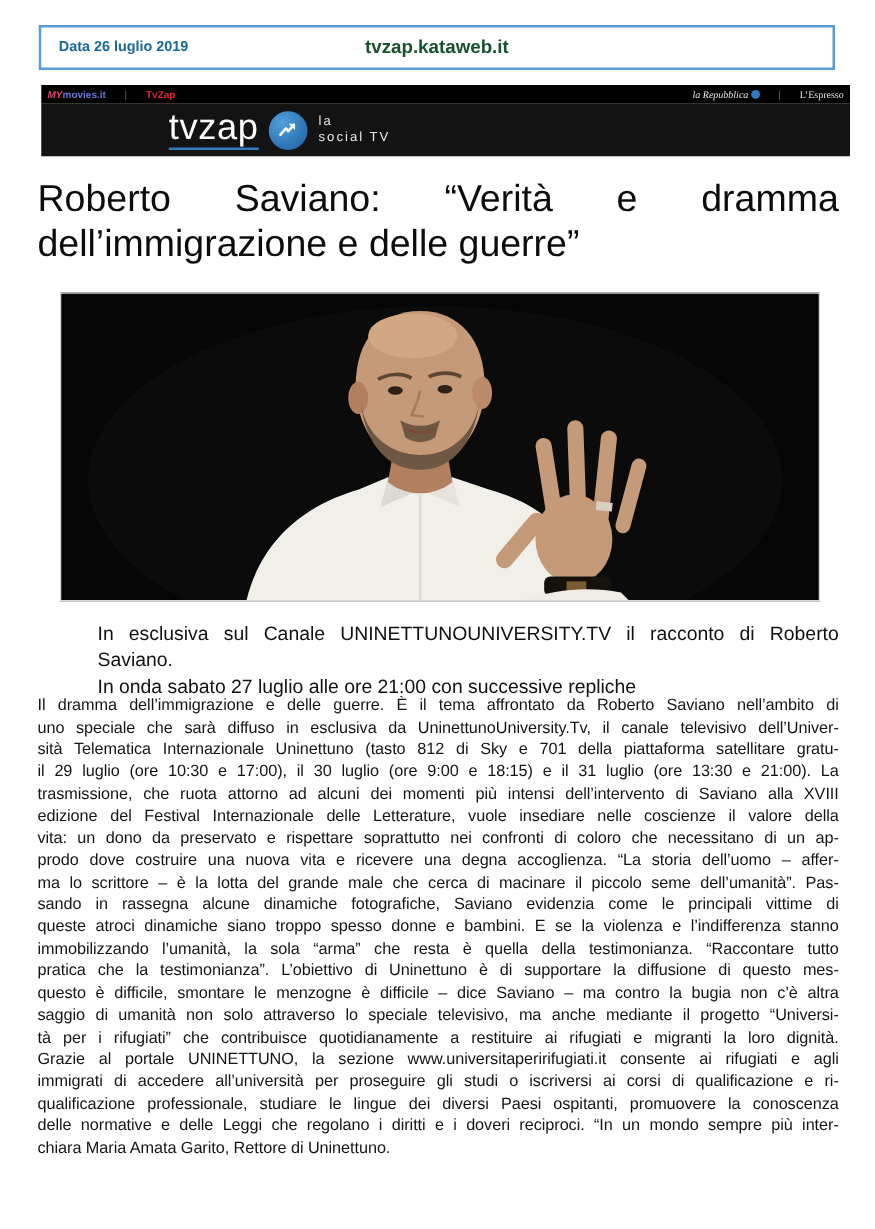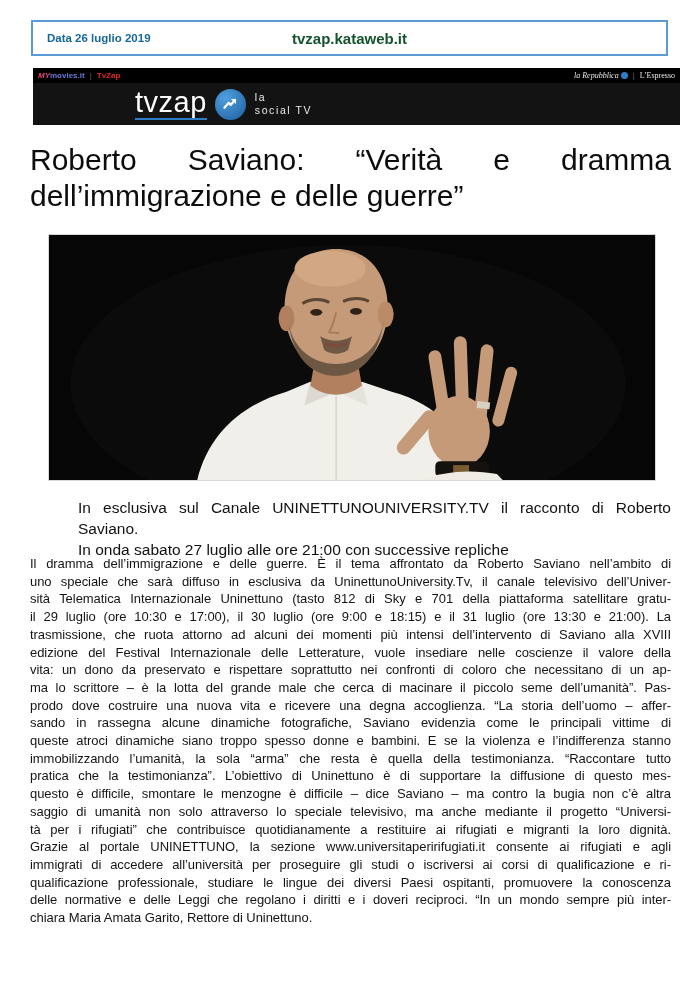--- a/index.html
+++ b/index.html
@@ -23,21 +23,21 @@
     position:absolute; left:0; right:0; top:50%; transform:translateY(-50%);
     text-align:center; font-size:15px; font-weight:bold; color:#14532d;
   }
 
   
   .banner{ position:absolute; left:33px; top:68px; width:647px; }
   .banner-strip{
     height:15px; background:#000; display:flex; align-items:center;
     justify-content:space-between; padding:0 5px; font-size:8px; line-height:15px;
   }
-  .strip-group{ display:flex; align-items:center; gap:5px; white-space:nowrap; }
+  .strip-group{ display:flex; align-items:center; gap:15px; white-space:nowrap; }
   .strip-sep{ color:#666; font-size:8px; }
   .mymovies .my{ color:#e5407e; font-weight:bold; font-style:italic; }
   .mymovies .movies{ color:#6b79d8; font-weight:bold; }
   .tvzap-link{ color:#e02a2a; font-weight:bold; text-decoration:none; }
   .rep-link{ color:#e8e8e8; font-family:"Liberation Serif", serif; font-style:italic; text-decoration:none; display:flex; align-items:center; gap:2px;}
   .rep-dot{ width:7px; height:7px; border-radius:50%; background:#2e7cc4; display:inline-block; }
   .esp-link{ color:#e8e8e8; font-family:"Liberation Serif", serif; text-decoration:none; }
 
   .banner-main{
     height:42px; background:#131313; display:flex; align-items:center;
@@ -181,22 +181,22 @@
   </div>
 
 <div class="body-text">
     <div class="jline">Il dramma dell’immigrazione e delle guerre. È il tema affrontato da Roberto Saviano nell’ambito di</div>
     <div class="jline">uno speciale che sarà diffuso in esclusiva da UninettunoUniversity.Tv, il canale televisivo dell’Univer-</div>
     <div class="jline">sità Telematica Internazionale Uninettuno (tasto 812 di Sky e 701 della piattaforma satellitare gratu-</div>
     <div class="jline">il 29 luglio (ore 10:30 e 17:00), il 30 luglio (ore 9:00 e 18:15) e il 31 luglio (ore 13:30 e 21:00). La</div>
     <div class="jline">trasmissione, che ruota attorno ad alcuni dei momenti più intensi dell’intervento di Saviano alla XVIII</div>
     <div class="jline">edizione del Festival Internazionale delle Letterature, vuole insediare nelle coscienze il valore della</div>
     <div class="jline">vita: un dono da preservato e rispettare soprattutto nei confronti di coloro che necessitano di un ap-</div>
+    <div class="jline">prodo dove costruire una nuova vita e ricevere una degna accoglienza. “La storia dell’uomo – affer-</div>
     <div class="jline">ma lo scrittore – è la lotta del grande male che cerca di macinare il piccolo seme dell’umanità”. Pas-</div>
-    <div class="jline">prodo dove costruire una nuova vita e ricevere una degna accoglienza. “La storia dell’uomo – affer-</div>
     <div class="jline">sando in rassegna alcune dinamiche fotografiche, Saviano evidenzia come le principali vittime di</div>
     <div class="jline">queste atroci dinamiche siano troppo spesso donne e bambini. E se la violenza e l’indifferenza stanno</div>
     <div class="jline">immobilizzando l’umanità, la sola “arma” che resta è quella della testimonianza. “Raccontare tutto</div>
     <div class="jline">pratica che la testimonianza”. L’obiettivo di Uninettuno è di supportare la diffusione di questo mes-</div>
     <div class="jline">questo è difficile, smontare le menzogne è difficile – dice Saviano – ma contro la bugia non c’è altra</div>
     <div class="jline">saggio di umanità non solo attraverso lo speciale televisivo, ma anche mediante il progetto “Universi-</div>
     <div class="jline">tà per i rifugiati” che contribuisce quotidianamente a restituire ai rifugiati e migranti la loro dignità.</div>
     <div class="jline">Grazie al portale UNINETTUNO, la sezione www.universitaperirifugiati.it consente ai rifugiati e agli</div>
     <div class="jline">immigrati di accedere all’università per proseguire gli studi o iscriversi ai corsi di qualificazione e ri-</div>
     <div class="jline">qualificazione professionale, studiare le lingue dei diversi Paesi ospitanti, promuovere la conoscenza</div>

